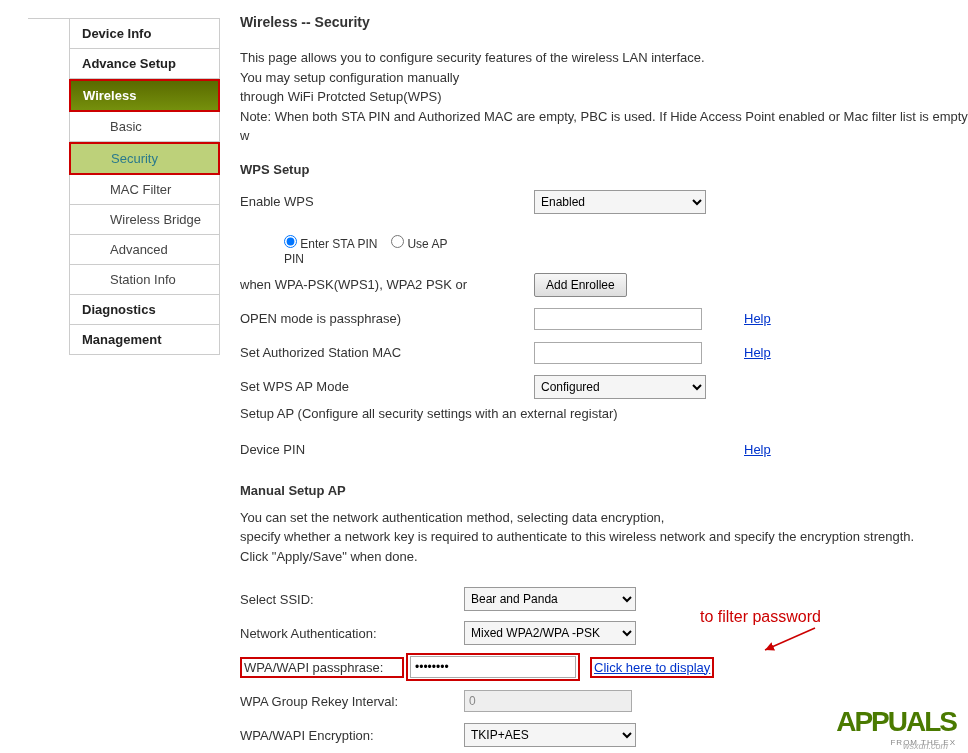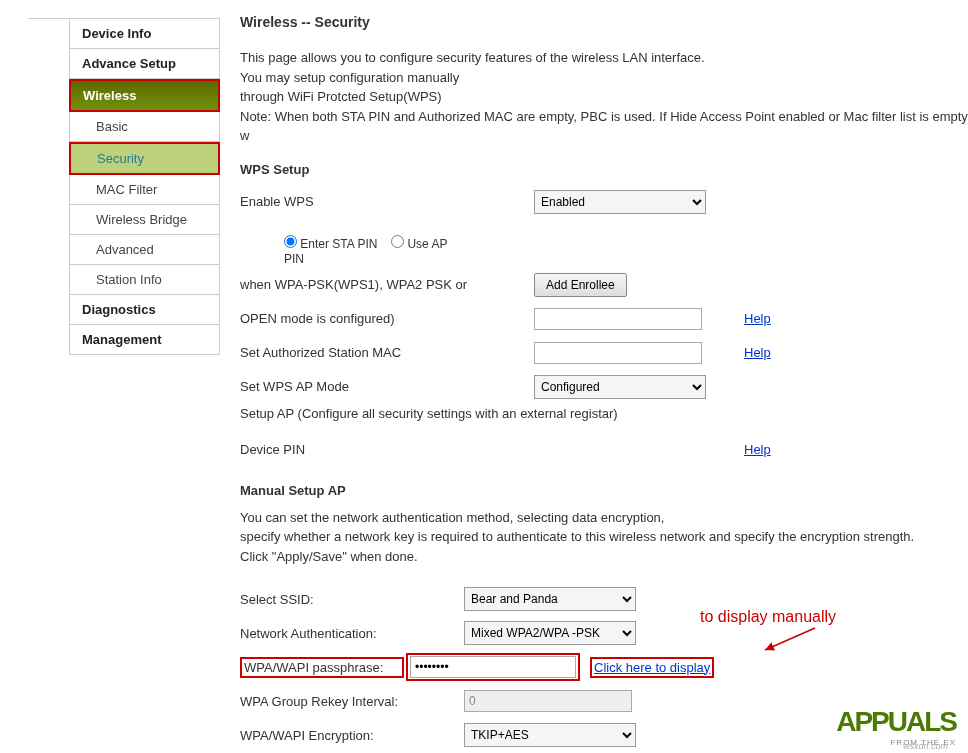--- a/index.html
+++ b/index.html
@@ -1,21 +1,21 @@
 <!DOCTYPE html>
 <html><head>
 <meta charset="utf-8">
 <style>
 * { box-sizing: border-box; margin: 0; padding: 0; }
 body { font-family: "Segoe UI", Arial, sans-serif; font-size: 13px; color: #333; background: #fff; width: 968px; }
 .container { display: flex; }
 .sidebar { width: 192px; border-top: 1px solid #ccc; margin-top: 18px; margin-left: 28px; }
 .side-item { border: 1px solid #ccc; border-top: none; padding: 7px 12px; cursor: pointer; margin-left: 41px; }
 .side-item.top { font-weight: 700; color: #222; background: #fff; }
-.side-item.sub { padding-left: 26px; color: #444; }
+.side-item.sub { padding-left: 40px; color: #444; }
 .side-item.active-parent { background: linear-gradient(#5a6a00, #75900c); color: #fff; font-weight: 700; border: 2px solid #c00; }
 .side-item.active-sub { background: #bdd17a; color: #2a7a8c; border: 2px solid #c00; }
 .main { flex: 1; padding: 14px 0 0 20px; }
 h3.title { font-size: 14px; font-weight: 700; margin-bottom: 18px; }
 .intro { font-size: 13px; line-height: 1.5; margin-bottom: 16px; }
 .or { padding-left: 40px; }
 .sec-head { font-weight: 700; font-size: 13px; margin: 14px 0 10px; }
 .row { display: flex; align-items: center; min-height: 30px; margin-bottom: 4px; }
 .lab { width: 250px; }
 .ctrl { width: 180px; margin-left: 44px; }
@@ -82,21 +82,21 @@
     <div class="ctrl radio-wrap">
       <label><input type="radio" checked="" style=""> <span>Enter STA PIN</span></label>
       <label><input type="radio" style=""> <span>Use AP PIN</span></label>
     </div>
   </div>
   <div class="row">
     <div class="lab">when WPA-PSK(WPS1), WPA2 PSK or</div>
     <div class="ctrl"><button class="btn">Add Enrollee</button></div>
   </div>
   <div class="row">
-    <div class="lab">OPEN mode is configured)</div>
+    <div class="lab">OPEN mode is passphrase)</div>
     <div class="ctrl"><input type="text" style=""></div>
     <a class="help">Help</a>
   </div>
   <div class="row">
     <div class="lab">Set Authorized Station MAC</div>
     <div class="ctrl"><input type="text" style=""></div>
     <a class="help">Help</a>
   </div>
   <div class="row">
     <div class="lab">Set WPS AP Mode</div>
@@ -131,21 +131,21 @@
       <span>WPA/WAPI passphrase:</span>
     </span>
     <span style="width:2px"></span>
     <span class="boxed">
       <input type="text" style="width: 166px; border: 1px solid rgb(170, 170, 170);" value="••••••••">
     </span>
     <span style="width:10px"></span>
     <span class="boxed">
       <a class="help" style="margin-left:0">Click here to display</a>
     </span>
-    <span class="annot-text" style="left:460px;top:-44px">to display manually</span>
+    <span class="annot-text" style="left:460px;top:-44px">to filter password</span>
     <svg style="position:absolute;left:520px;top:-26px" width="60" height="30">
       <defs>
               <marker id="ah" markerWidth="8" markerHeight="8" refX="6" refY="3" orient="auto">
                 <path d="M0,0 L6,3 L0,6 Z" fill="#c00"></path>
               </marker>
             </defs>
       <line x1="55" y1="2" x2="5" y2="24" stroke="#c00" stroke-width="1.5" marker-end="url(#ah)"></line>
     </svg>
   </div>
 

